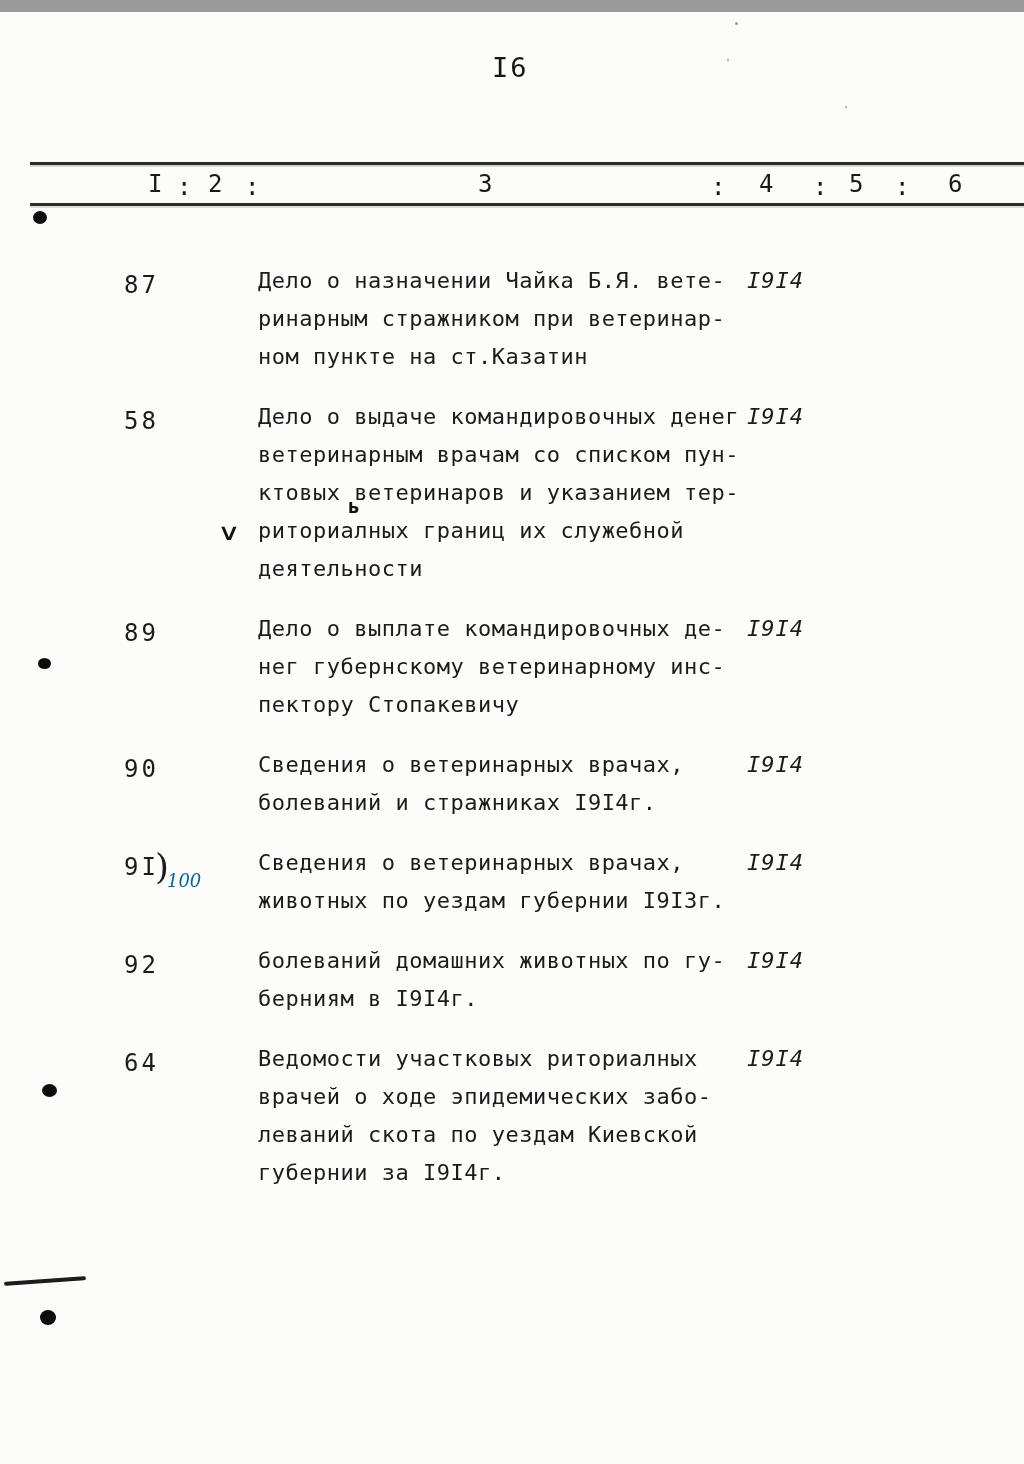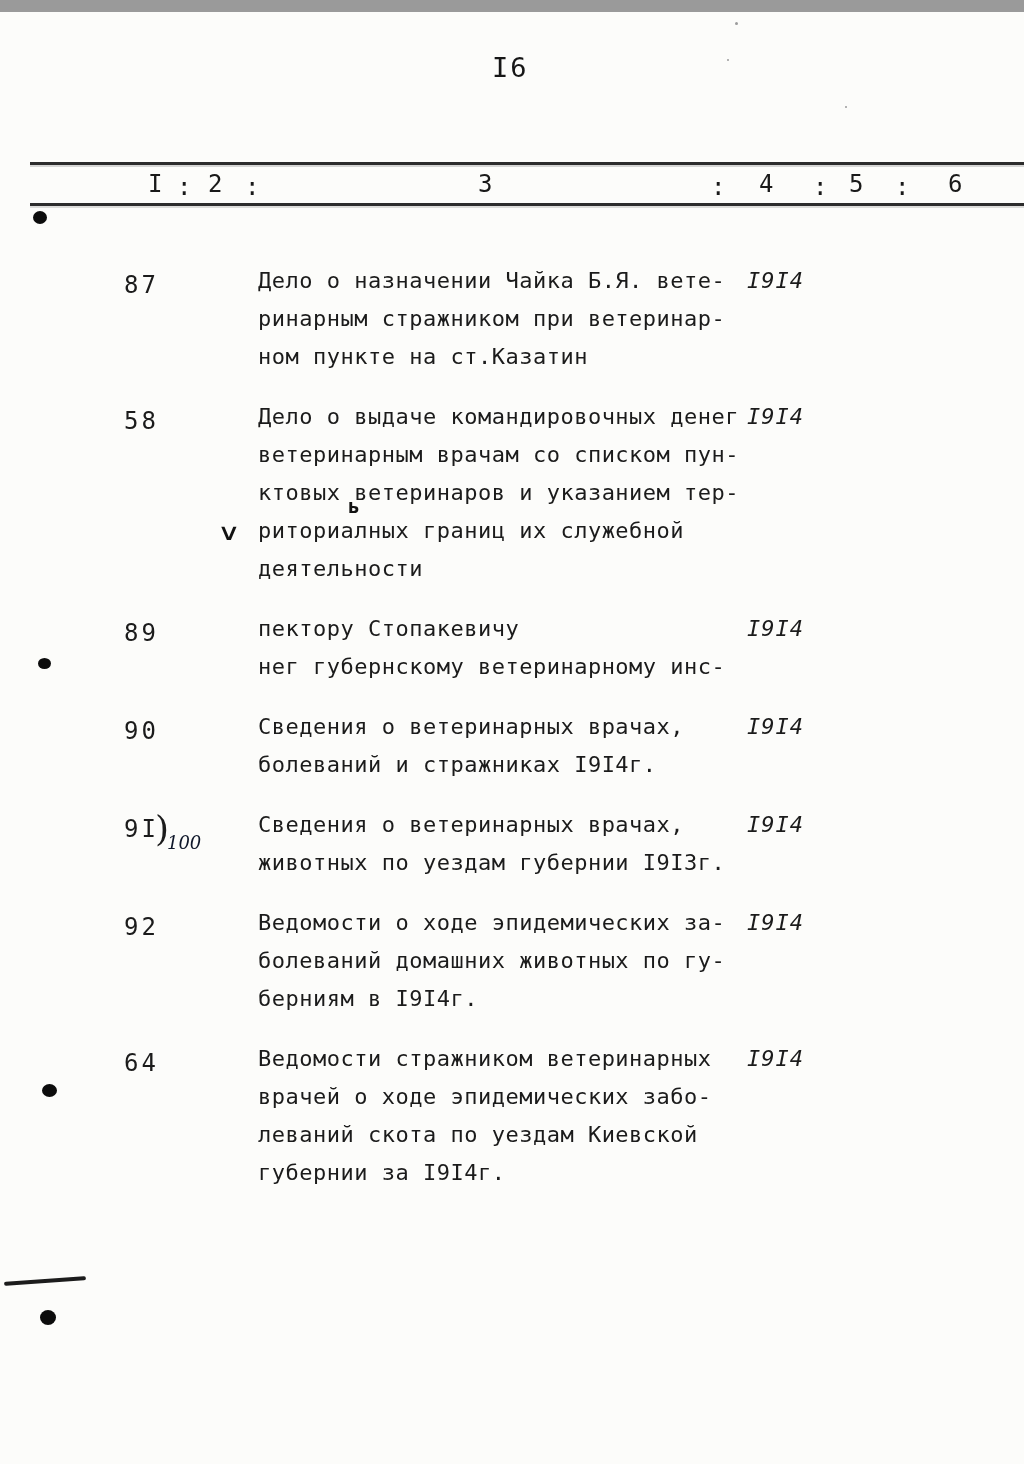--- a/index.html
+++ b/index.html
@@ -43,21 +43,21 @@
     position:absolute;left:124px;top:0;
     font-size:24px;line-height:38px;letter-spacing:3px;white-space:nowrap;
   }
   .num-paren{
     font-family:"DejaVu Serif",serif;
     font-size:36px;font-weight:300;
     position:relative;top:4px;left:-4px;letter-spacing:0;
   }
   .num-annotation{
     font-family:"DejaVu Serif",serif;font-style:italic;
-    font-size:18px;position:relative;top:12px;left:-6px;letter-spacing:0;color:#0f172a;
+    font-size:18px;position:relative;top:12px;left:-6px;letter-spacing:0;color:#0369a1;
   }
   .entry .desc{margin-left:258px;width:482px;}
   .entry .line{
     position:relative;height:38px;line-height:38px;
     font-size:22px;white-space:pre;letter-spacing:0.5px;
   }
   .entry .year{
     position:absolute;left:747px;top:0;
     font-size:22px;line-height:38px;letter-spacing:1px;font-style:italic;
   }
@@ -133,22 +133,23 @@
           <div class="line"><span>деятельности</span></div>
         </div>
     <div class="year">I9I4</div>
   </div>
 
   <div class="entry">
     <div class="num">
       <span class="num-text">89</span><span class="num-paren"></span><span class="num-annotation"></span>
     </div>
     <div class="desc">
+          <div class="line"><span>Дело о выплате командировочных де-</span></div>
+          <div class="line"><span>нег губернскому ветеринарному инс-</span></div>
           <div class="line"><span>пектору Стопакевичу</span></div>
-          <div class="line"><span>нег губернскому ветеринарному инс-</span></div>
         </div>
     <div class="year">I9I4</div>
   </div>
 
   <div class="entry">
     <div class="num">
       <span class="num-text">90</span><span class="num-paren"></span><span class="num-annotation"></span>
     </div>
     <div class="desc">
           <div class="line"><span>Сведения о ветеринарных врачах,</span></div>
@@ -166,33 +167,32 @@
           <div class="line"><span>животных по уездам губернии I9I3г.</span></div>
         </div>
     <div class="year">I9I4</div>
   </div>
 
   <div class="entry">
     <div class="num">
       <span class="num-text">92</span><span class="num-paren"></span><span class="num-annotation"></span>
     </div>
     <div class="desc">
-          <div class="line"><span>Ведомости о ходе эпидемических за-</span></div>
           <div class="line"><span>болеваний домашних животных по гу-</span></div>
           <div class="line"><span>берниям в I9I4г.</span></div>
         </div>
     <div class="year">I9I4</div>
   </div>
 
   <div class="entry">
     <div class="num">
       <span class="num-text">64</span><span class="num-paren"></span><span class="num-annotation"></span>
     </div>
     <div class="desc">
-          <div class="line"><span>Ведомости стражником ветеринарных</span></div>
+          <div class="line"><span>Ведомости участковых риториалных</span></div>
           <div class="line"><span>врачей о ходе эпидемических забо-</span></div>
           <div class="line"><span>леваний скота по уездам Киевской</span></div>
           <div class="line"><span>губернии за I9I4г.</span></div>
         </div>
     <div class="year">I9I4</div>
   </div>
 </div>
 
   <div class="punch punch-1"></div>
   <div class="punch punch-2"></div>

